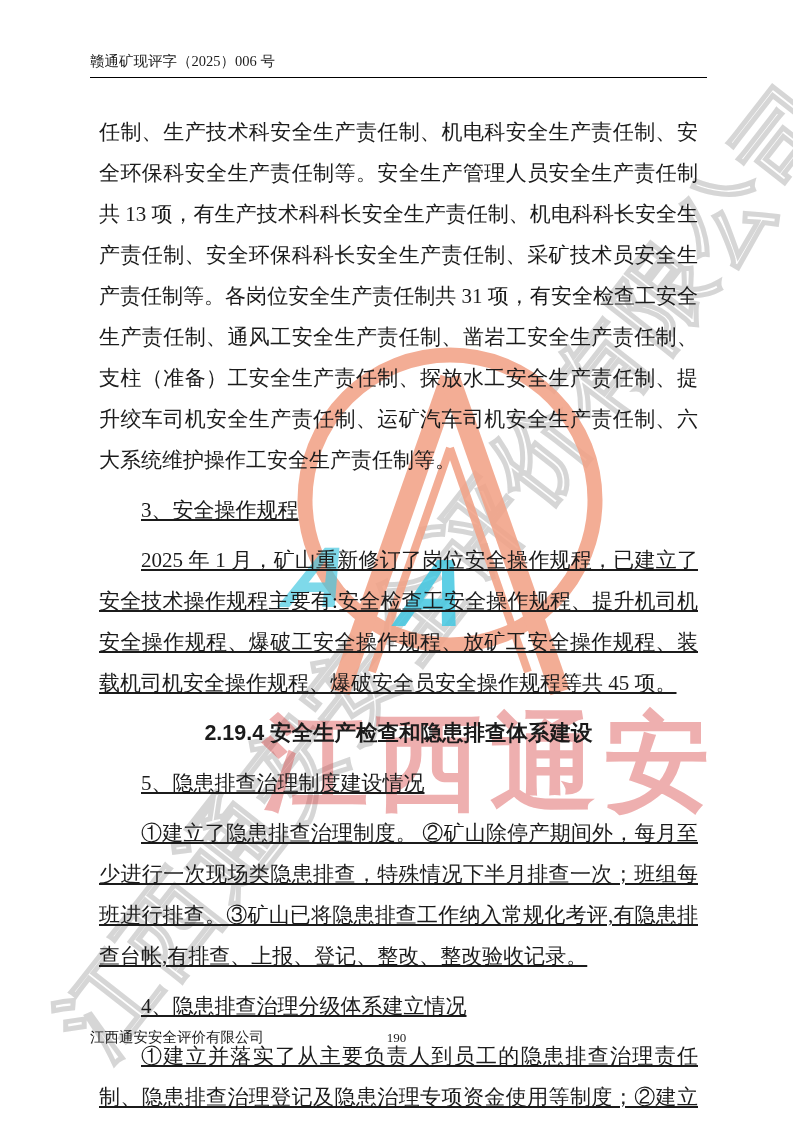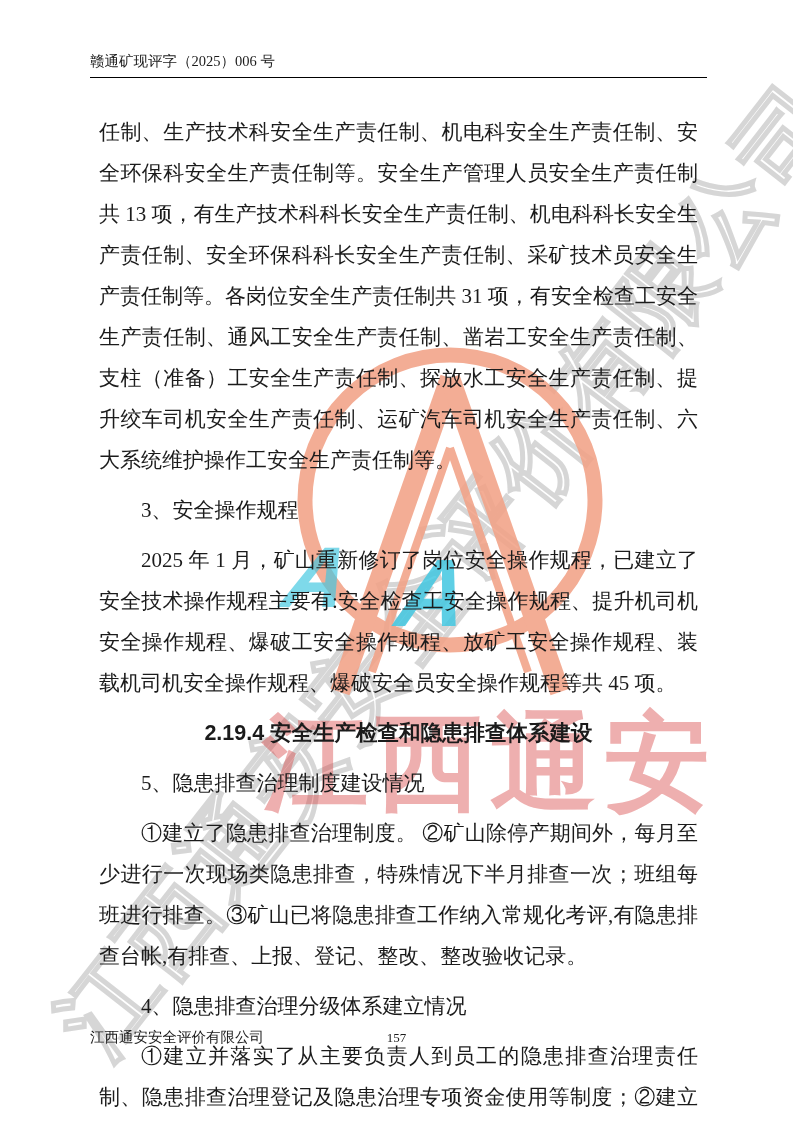--- a/index.html
+++ b/index.html
@@ -76,21 +76,21 @@
     position: absolute;
     left: 90px;
     right: 86px;
     top: 103px;
     z-index: 2;
     font-size: 21px;
     line-height: 41px;
     text-align: justify;
   }
   .content p { margin: 9px; }
-  .indent { text-indent: 2em; }
+  .indent { text-indent: 2em; text-decoration: underline; }
   .heading {
     font-weight: bold;
     font-size: 21.5px;
     font-family: "Liberation Sans", sans-serif;
     text-align: center;
   }
 
   
   .footer-company {
     position: absolute;
@@ -143,15 +143,15 @@
     <p class="indent">3、安全操作规程</p>
     <p class="indent">2025 年 1 月，矿山重新修订了岗位安全操作规程，已建立了安全技术操作规程主要有:安全检查工安全操作规程、提升机司机安全操作规程、爆破工安全操作规程、放矿工安全操作规程、装载机司机安全操作规程、爆破安全员安全操作规程等共 45 项。</p>
     <p class="heading">2.19.4 安全生产检查和隐患排查体系建设</p>
     <p class="indent">5、隐患排查治理制度建设情况</p>
     <p class="indent">①建立了隐患排查治理制度。 ②矿山除停产期间外，每月至少进行一次现场类隐患排查，特殊情况下半月排查一次；班组每班进行排查。③矿山已将隐患排查工作纳入常规化考评,有隐患排查台帐,有排查、上报、登记、整改、整改验收记录。</p>
     <p class="indent">4、隐患排查治理分级体系建立情况</p>
     <p class="indent">①建立并落实了从主要负责人到员工的隐患排查治理责任制、隐患排查治理登记及隐患治理专项资金使用等制度；②建立了矿级、班组、重要岗位三级隐患排查分级标准，自查标准主要有以下内容：检查主体、检查</p>
   </div>
 
   <div class="footer-company">江西通安安全评价有限公司</div>
-  <div class="footer-page">157</div>
+  <div class="footer-page">190</div>
 
 </div>
 
 </body></html>

